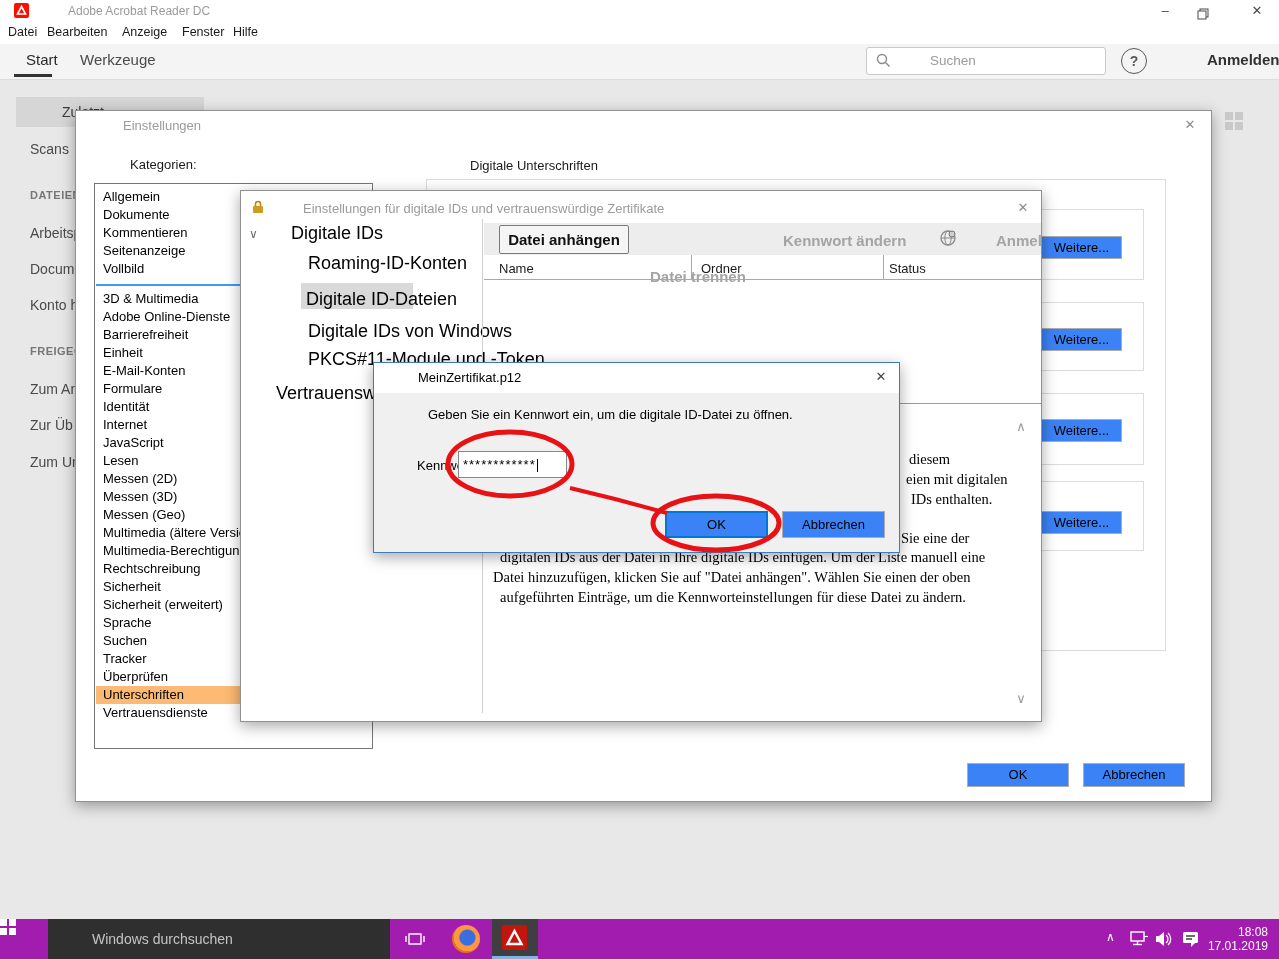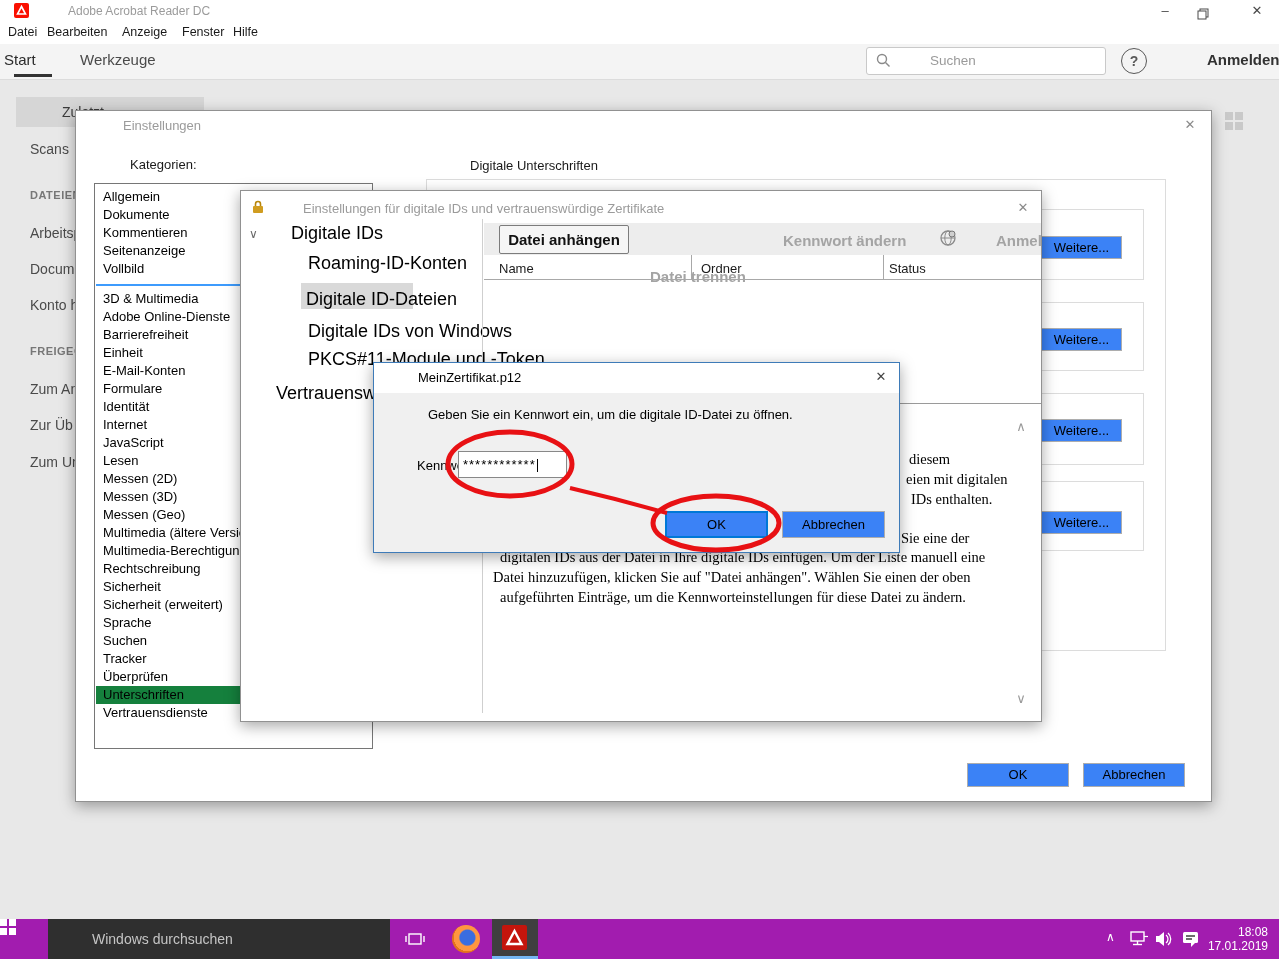--- a/index.html
+++ b/index.html
@@ -32,21 +32,21 @@
   .grid-icon div{position:absolute;width:8px;height:8px;background:#c9c9c9;}
   
   .dlg{background:#fff;border:1px solid #919191;box-shadow:0 4px 14px rgba(0,0,0,.35);}
   .dlg-title{font-size:13px;color:#9b9b9b;}
   .closex{font-size:13px;color:#8a8a8a;width:16px;text-align:center;}
   
   #dlg1{left:75px;top:110px;width:1135px;height:690px;z-index:10;}
   .kat-label{left:22px;top:46px;font-size:13px;color:#1a1a1a;}
   .listbox{left:18px;top:72px;width:277px;height:564px;background:#fff;border:1px solid #767676;overflow:hidden;}
   .cat{position:absolute;left:1px;right:1px;height:18px;line-height:18px;padding-left:7px;font-size:13px;color:#000;white-space:nowrap;}
-  .cat.sel{background:#15803d;}
+  .cat.sel{background:#fdba74;}
   .cat-divider{position:absolute;left:1px;right:1px;top:100px;height:2px;background:#3d9bfd;}
   .groupbox{border:1px solid #dcdcdc;}
   .group-label{left:358px;top:47px;font-size:13px;color:#1a1a1a;background:#fff;padding:0 4px;}
   .btn{background:#3b82f6;border:1px solid #adadad;font-size:13px;color:#000;
        text-align:center;box-sizing:border-box;}
   .weitere{left:965px;width:81px;height:23px;line-height:21px;}
   
   #dlg2{left:240px;top:190px;width:800px;height:530px;z-index:20;overflow:hidden;}
   .tree-item{font-size:18px;color:#000000;white-space:nowrap;}
   .tree-sel{left:60px;top:92px;width:112px;height:26px;background:#d9d9d9;}
@@ -113,21 +113,21 @@
   </div>
 
   <div class="abs menubar"></div>
   <div class="abs menu-item" style="left:8px;">Datei</div>
   <div class="abs menu-item" style="left:47px;">Bearbeiten</div>
   <div class="abs menu-item" style="left:122px;">Anzeige</div>
   <div class="abs menu-item" style="left:182px;">Fenster</div>
   <div class="abs menu-item" style="left:233px;">Hilfe</div>
 
   <div class="abs navbar"></div>
-  <div class="abs tab active" style="left:4px;">Start</div>
+  <div class="abs tab active" style="left:26px;">Start</div>
   <div class="abs tab-underline"></div>
   <div class="abs tab" style="left:80px;">Werkzeuge</div>
   <div class="abs searchbox"></div>
   <div class="abs" style="left:876px;top:53px;">
     <svg width="15" height="15" viewBox="0 0 15 15">
         <circle cx="6" cy="6" r="4.5" fill="none" stroke="#8a8a8a" stroke-width="1.4"></circle>
         <line x1="9.5" y1="9.5" x2="13.5" y2="13.5" stroke="#8a8a8a" stroke-width="1.4"></line>
       </svg>
   </div>
   <div class="abs search-ph nowrap">Suchen</div>

